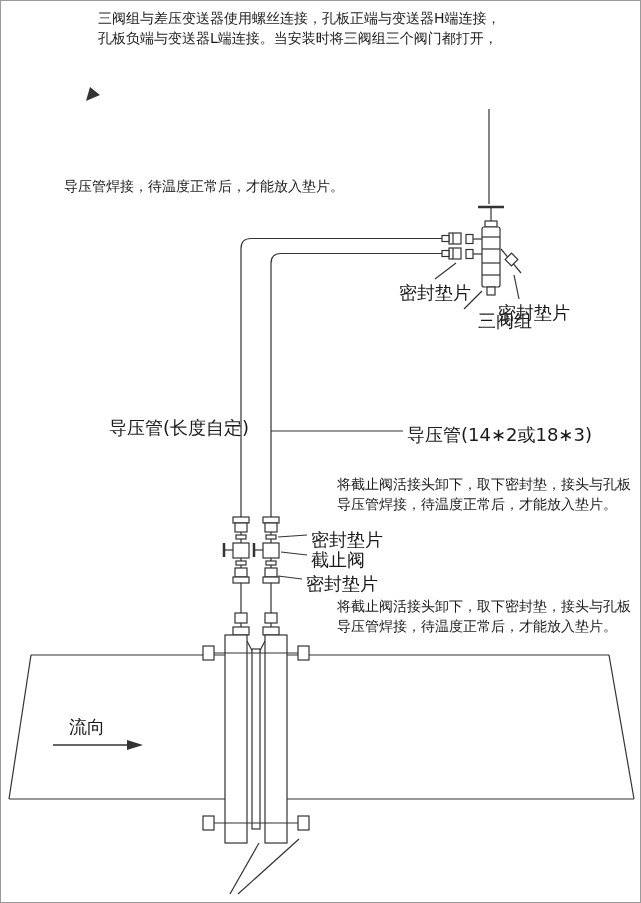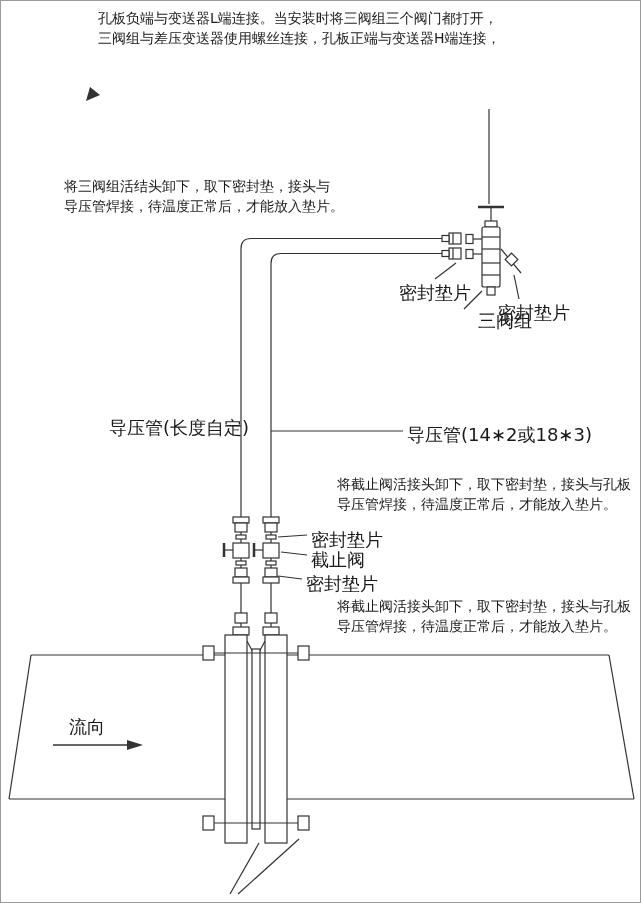--- a/index.html
+++ b/index.html
@@ -126,26 +126,25 @@
       <line x1="270" y1="430" x2="402" y2="430"></line>
       <line x1="306" y1="534" x2="277" y2="536"></line>
       <line x1="306" y1="554" x2="280" y2="551"></line>
       <line x1="301" y1="578" x2="277" y2="575"></line>
       <line x1="258" y1="842" x2="229" y2="893"></line>
       <line x1="298" y1="838" x2="237" y2="893"></line>
     </g>
   </svg>
 
   <div class="para" style="left:97px;top:8px;">
+    <div>三阀组与差压变送器使用螺丝连接，孔板正端与变送器H端连接，</div>
     <div>孔板负端与变送器L端连接。当安装时将三阀组三个阀门都打开，</div>
-    <div>三阀组与差压变送器使用螺丝连接，孔板正端与变送器H端连接，</div>
   </div>
 
   <div class="para" style="left:63px;top:176px;">
-    <div>将三阀组活结头卸下，取下密封垫，接头与</div>
     <div>导压管焊接，待温度正常后，才能放入垫片。</div>
   </div>
 
   <div class="label" style="left:398px;top:280px;">密封垫片</div>
   <div class="label" style="left:441px;top:308px;margin-left:36px;">三阀组</div>
   <div class="label" style="left:497px;top:300px;">密封垫片</div>
 
   <div class="label" style="left:108px;top:415px;">导压管(长度自定)</div>
   <div class="label" style="left:406px;top:422px;">导压管(14∗2或18∗3)</div>
 

